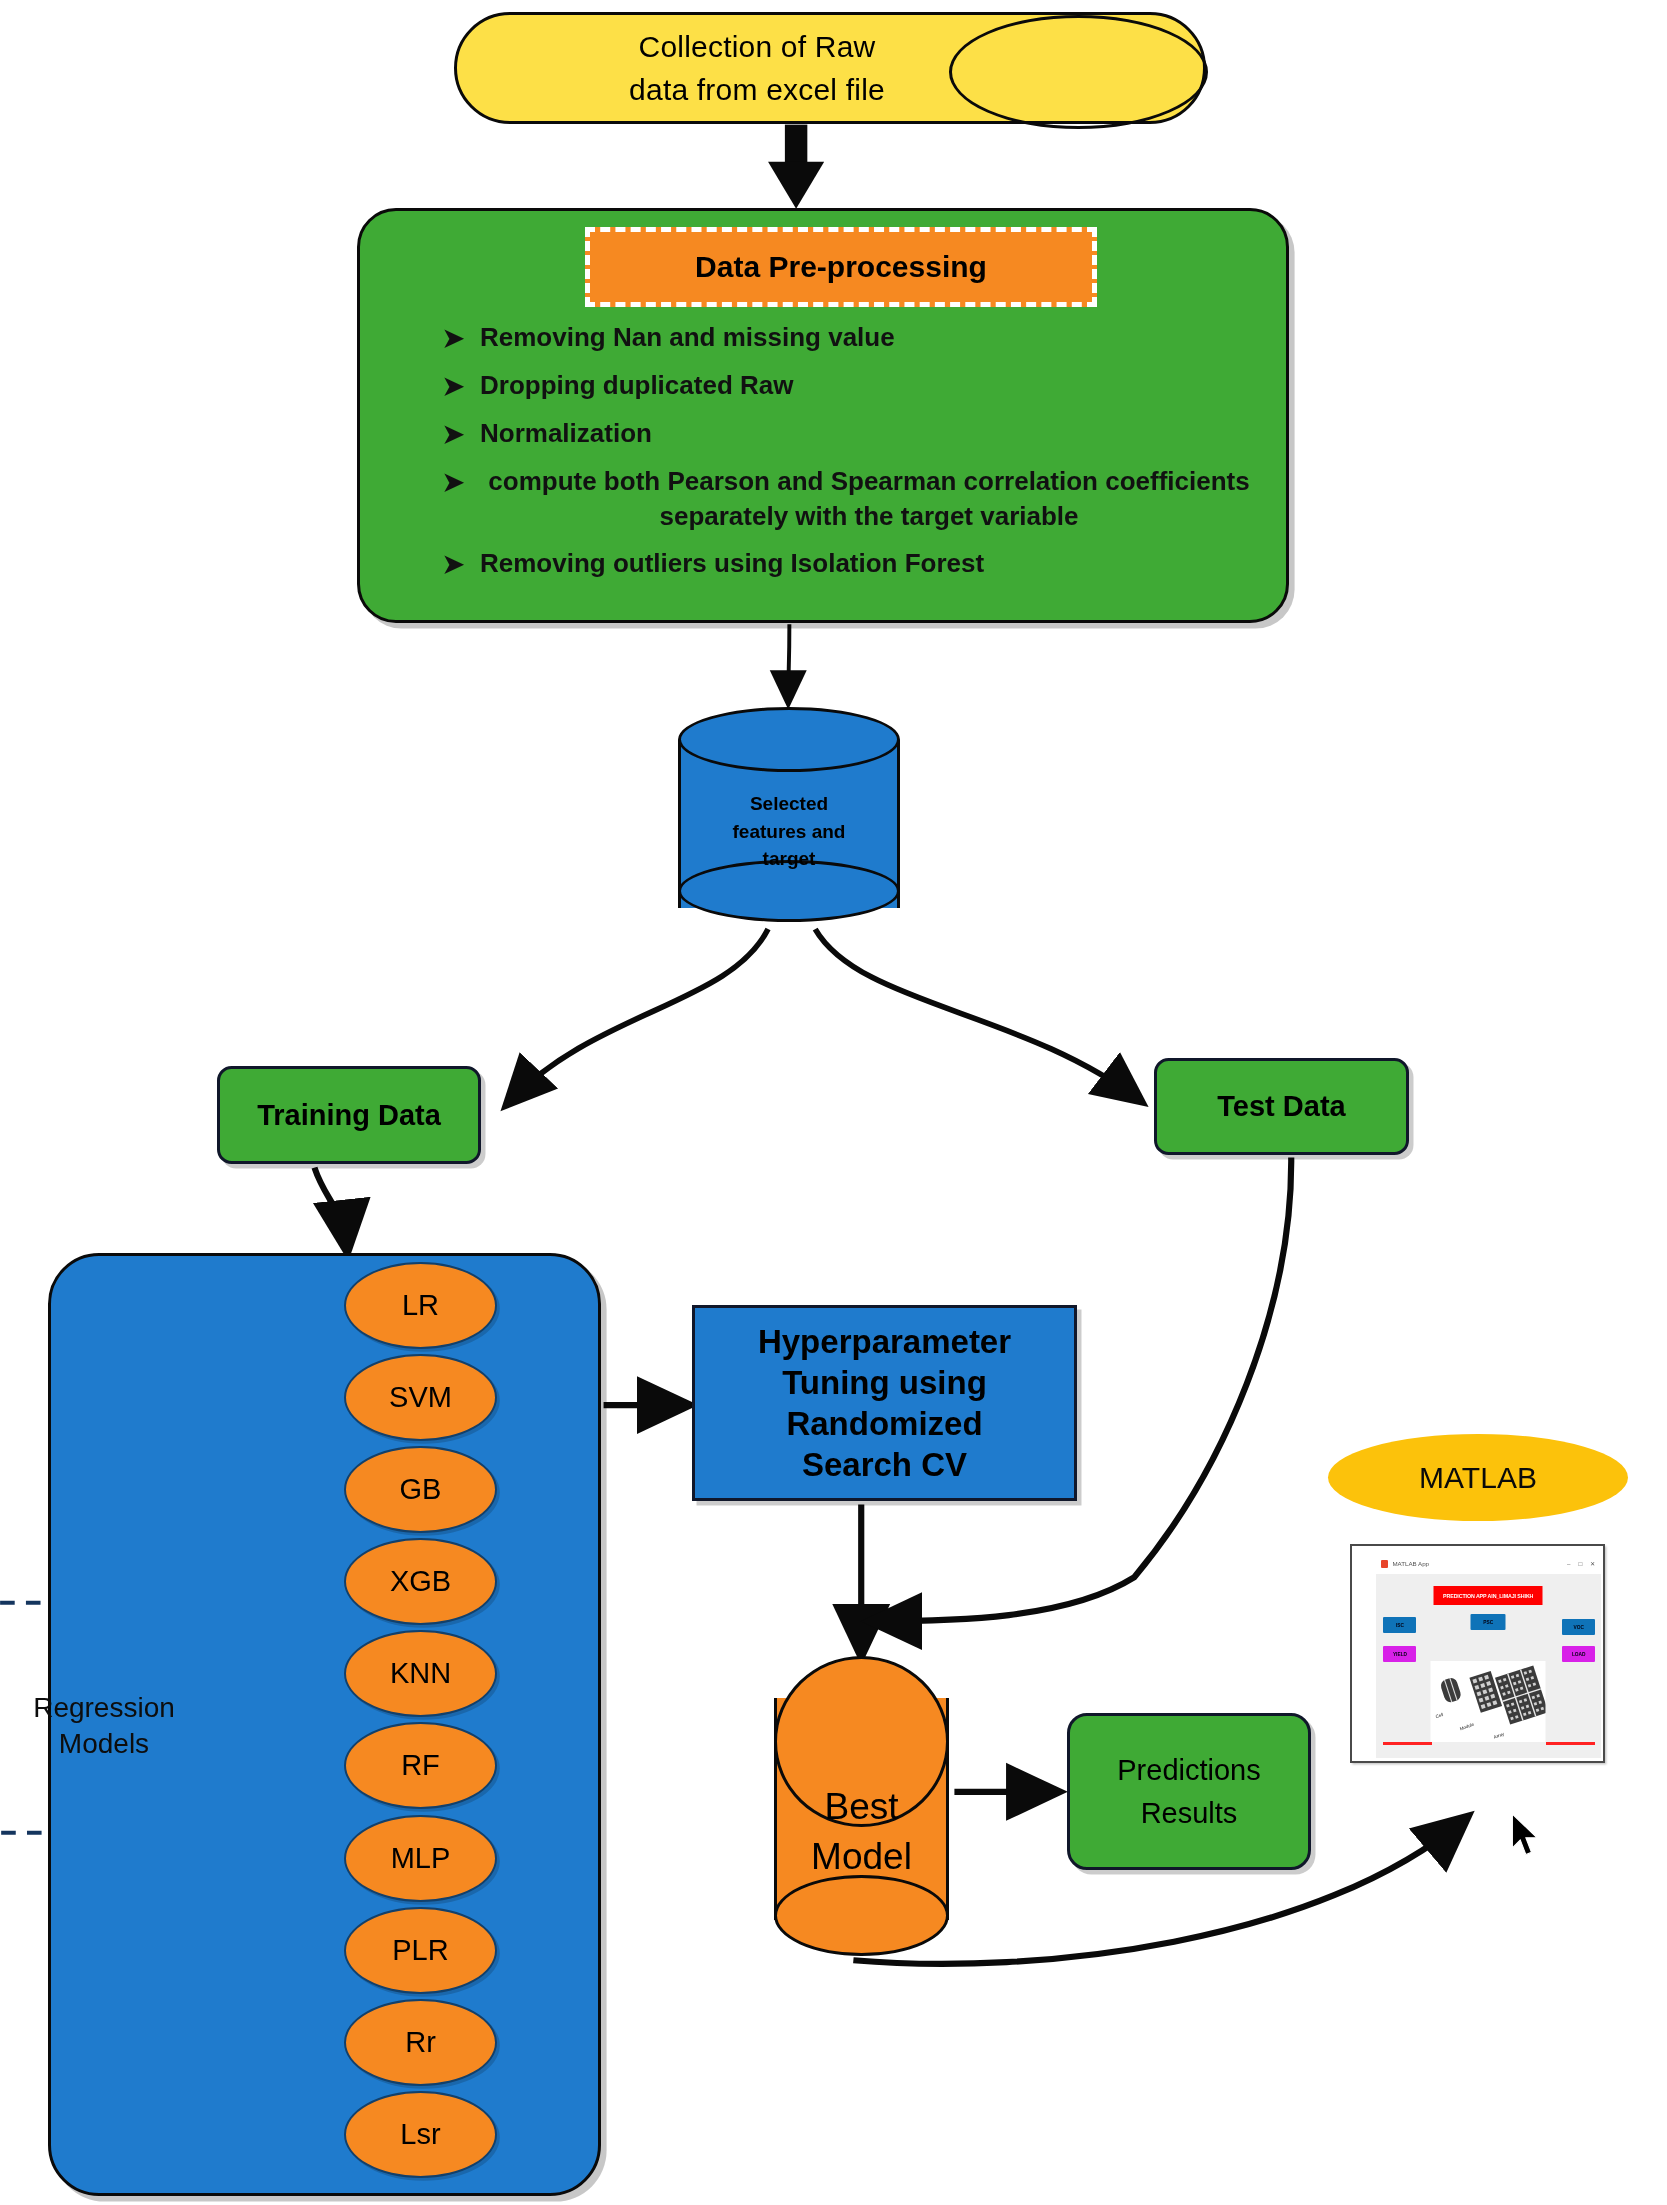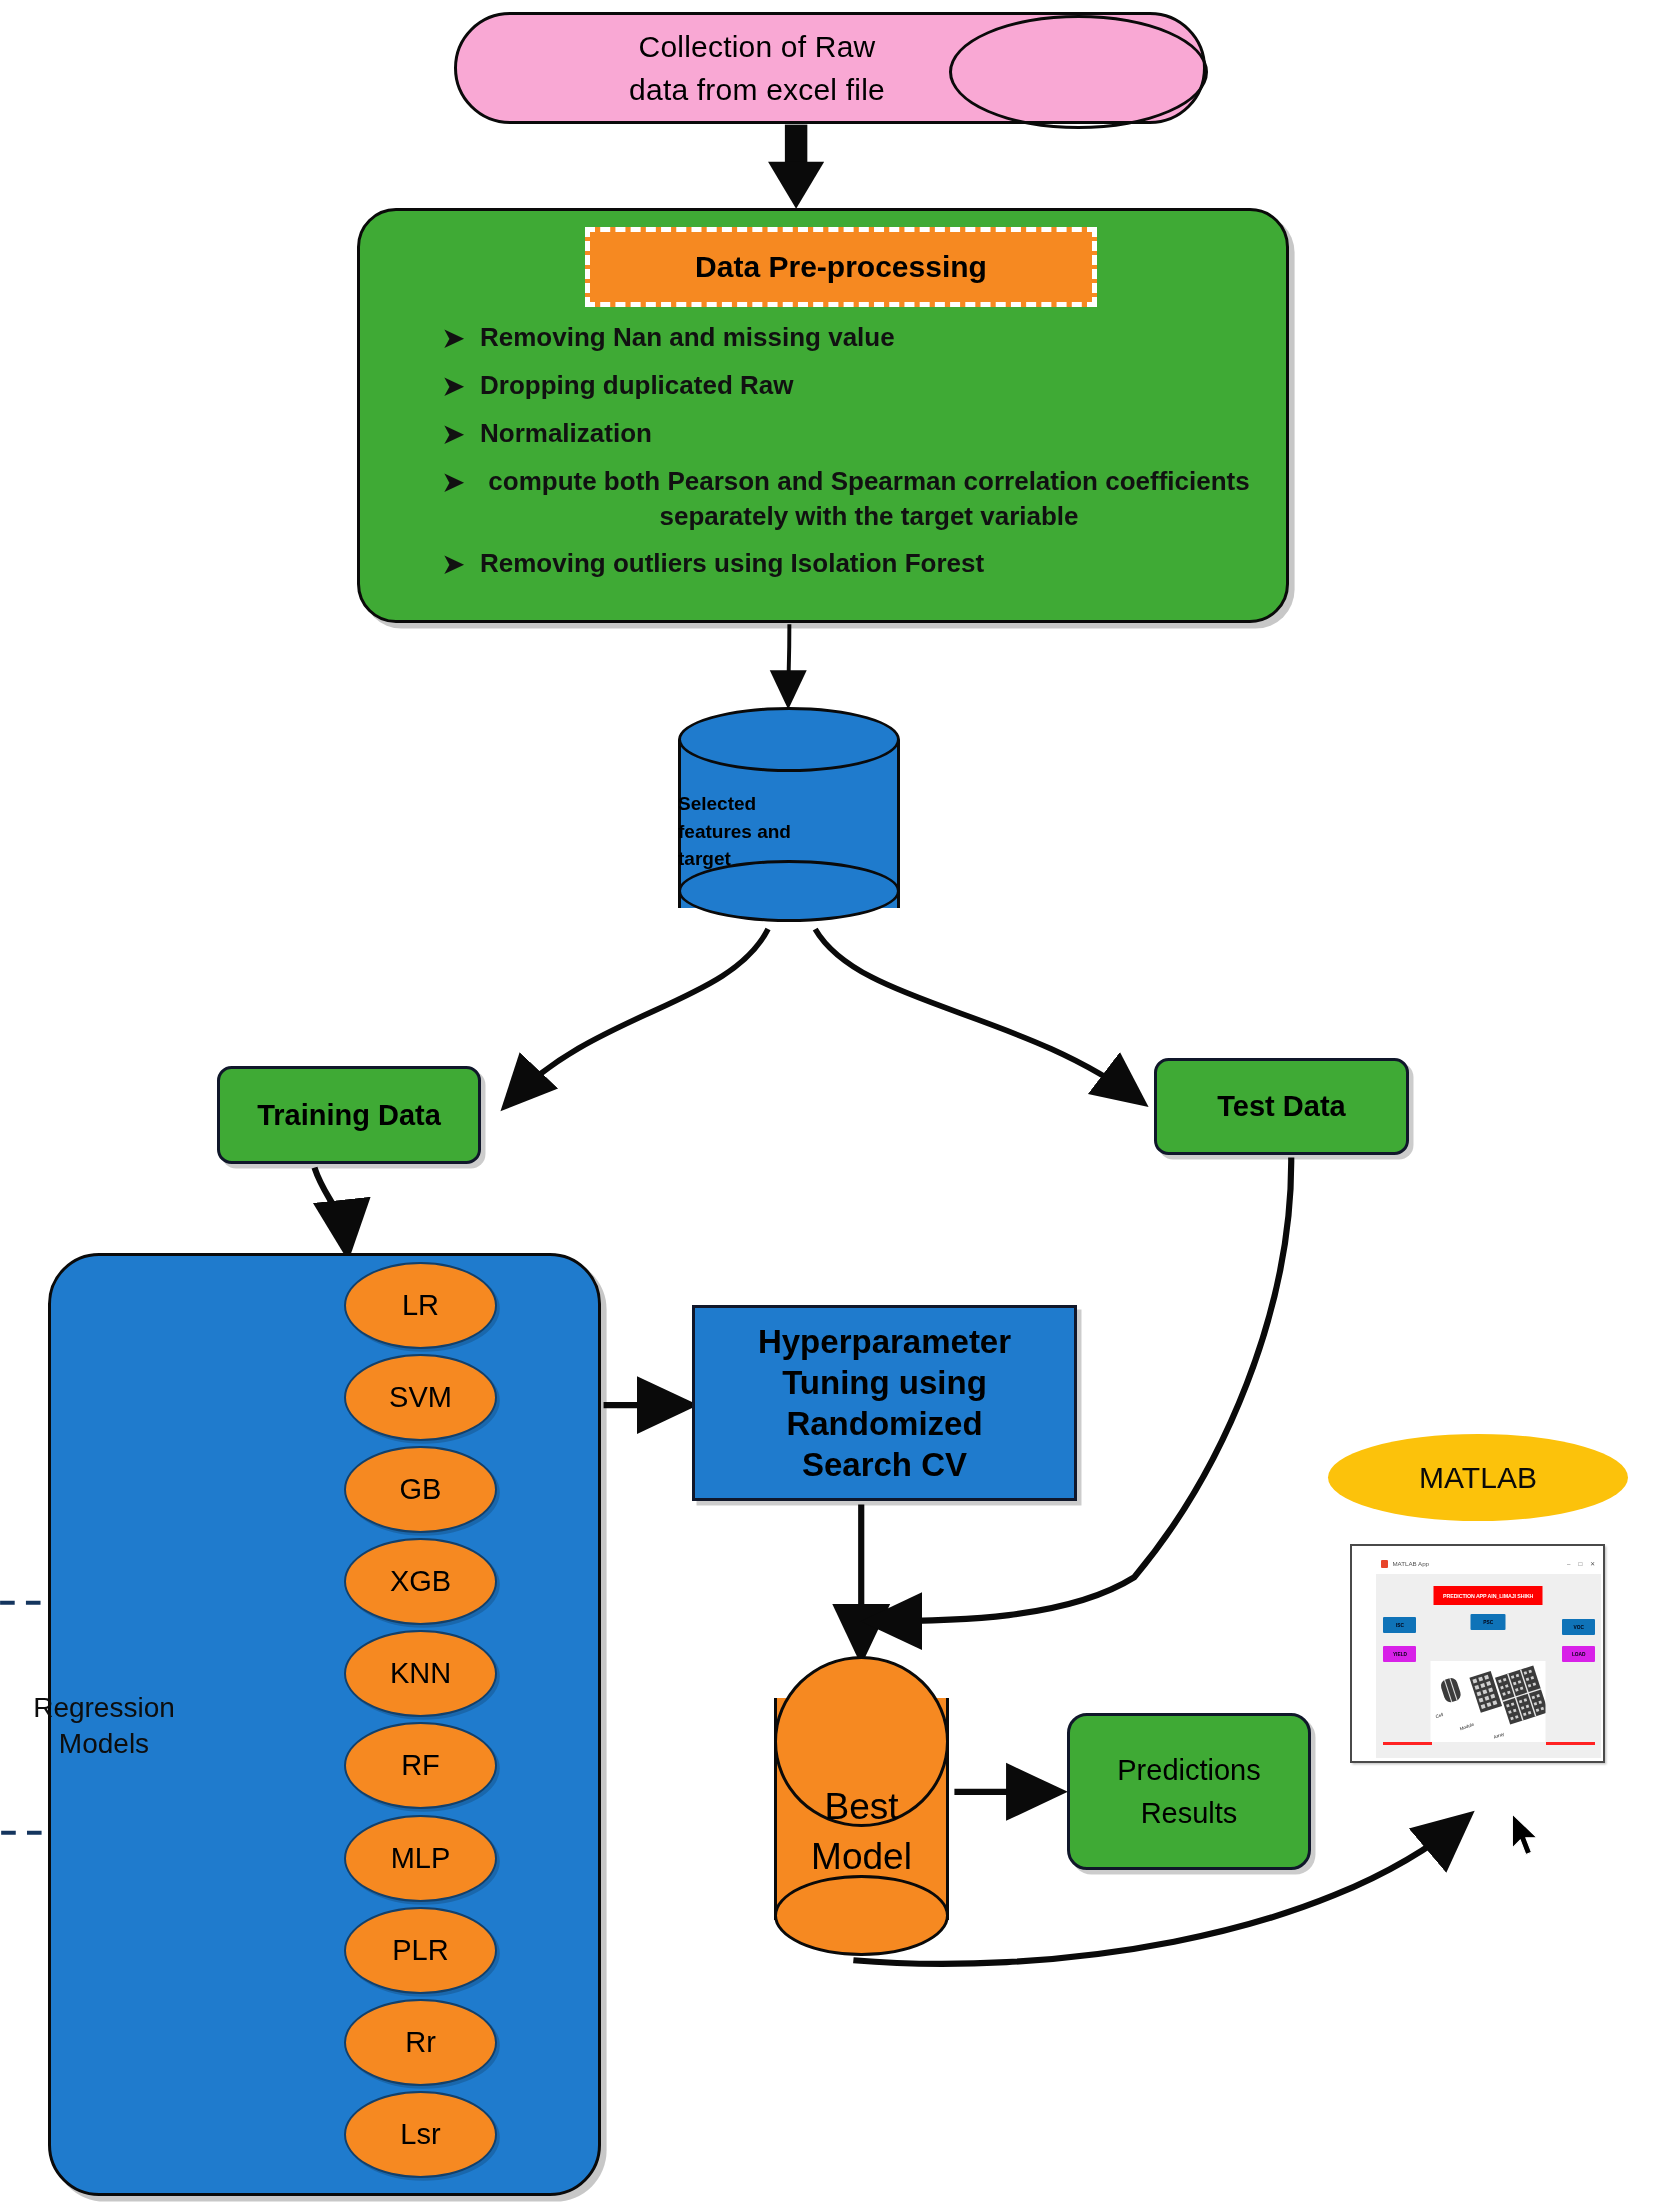--- a/index.html
+++ b/index.html
@@ -31,21 +31,21 @@
     justify-content: center;
     text-align: center;
     color: #000000;
     z-index: 5;
   }
 
   
   #raw-data {
     left: 454px; top: 12.4px;
     width: 752px; height: 112px;
-    background: #f9a8d4;
+    background: #fde047;
     border: 3.4px solid #0a0a0a;
     border-radius: 56px;
     font-size: 30px;
     line-height: 1.45;
     letter-spacing: 0.2px;
     padding-right: 146px;
   }
   #raw-data-endcap {
     position: absolute;
     left: 949px; top: 14.6px;
@@ -133,21 +133,21 @@
     width: 100%; height: 65px;
     background: #1f7bcd;
     border: 3.4px solid #0a0a0a;
     border-radius: 50%;
     box-sizing: border-box;
   }
   #selected-cyl .cyl-label {
     position: absolute;
     left: 0; top: 73px;
     width: 100%;
-    text-align: left;
+    text-align: center;
     font-size: 19px;
     font-weight: bold;
     line-height: 1.45;
     color: #000;
     z-index: 3;
   }
 
   
   .data-box {
     background: #3faa35;

